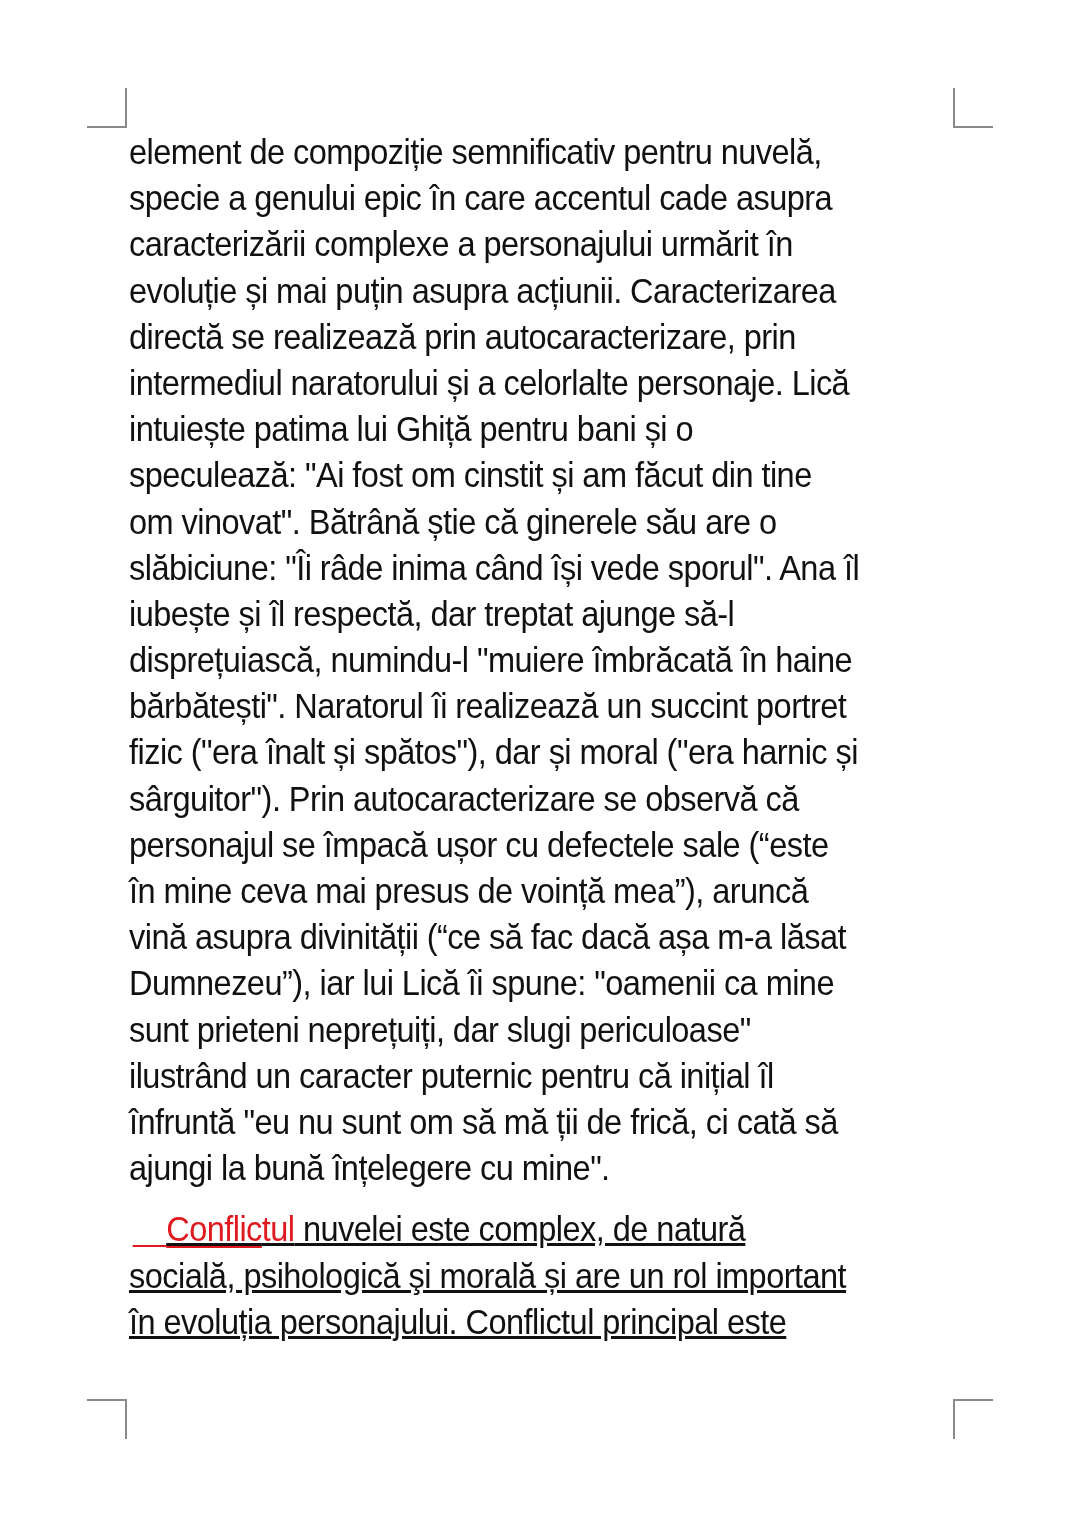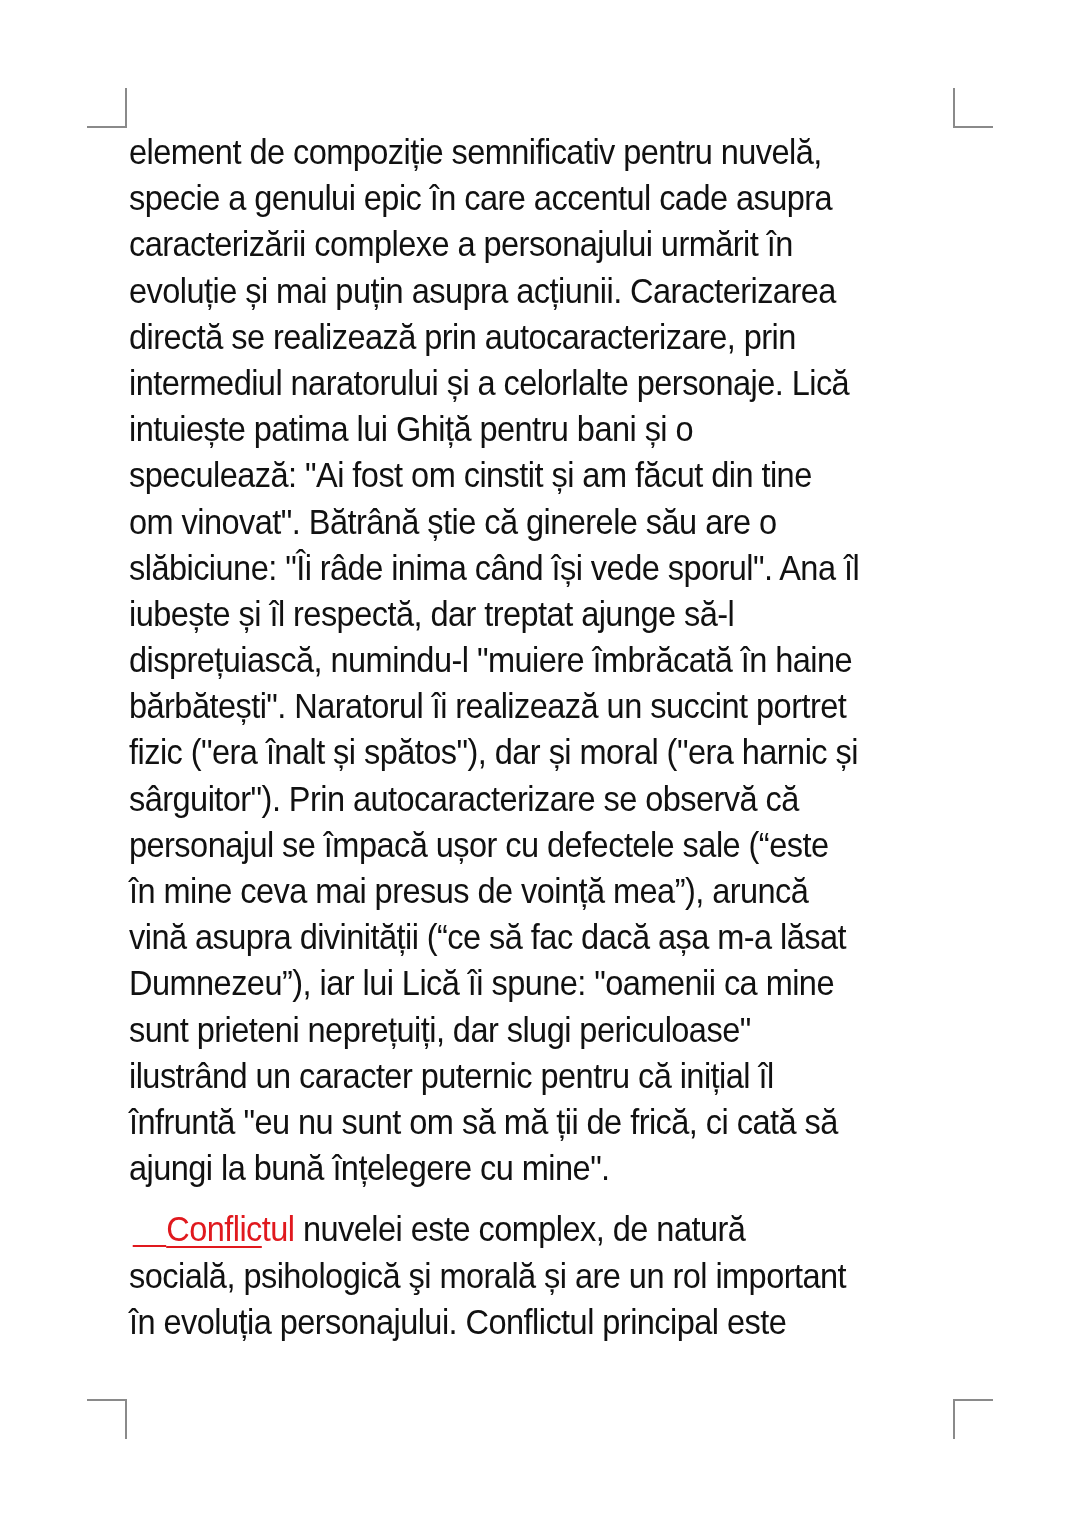--- a/index.html
+++ b/index.html
@@ -36,21 +36,21 @@
     .corner.bl { left: 87px; top: 1399px; border-right-width: 2px; border-top-width: 2px; }
     .corner.br { left: 953px; top: 1399px; border-left-width: 2px; border-top-width: 2px; }
 
     .text-body {
       position: absolute;
       left: 129px;
       top: 129px;
       width: 830px;
     }
     .para { margin: 0; }
-    .para + .para { margin-top: 15px; }
+    .para + .para { margin-top: 15px; text-decoration: underline; }
     .line {
       display: block;
       white-space: nowrap;
       font-size: 35px;
       line-height: 46.2px;
       height: 46.2px;
       letter-spacing: -0.6px;
       transform-origin: left center;
       transform: scaleX(0.93);
     }

